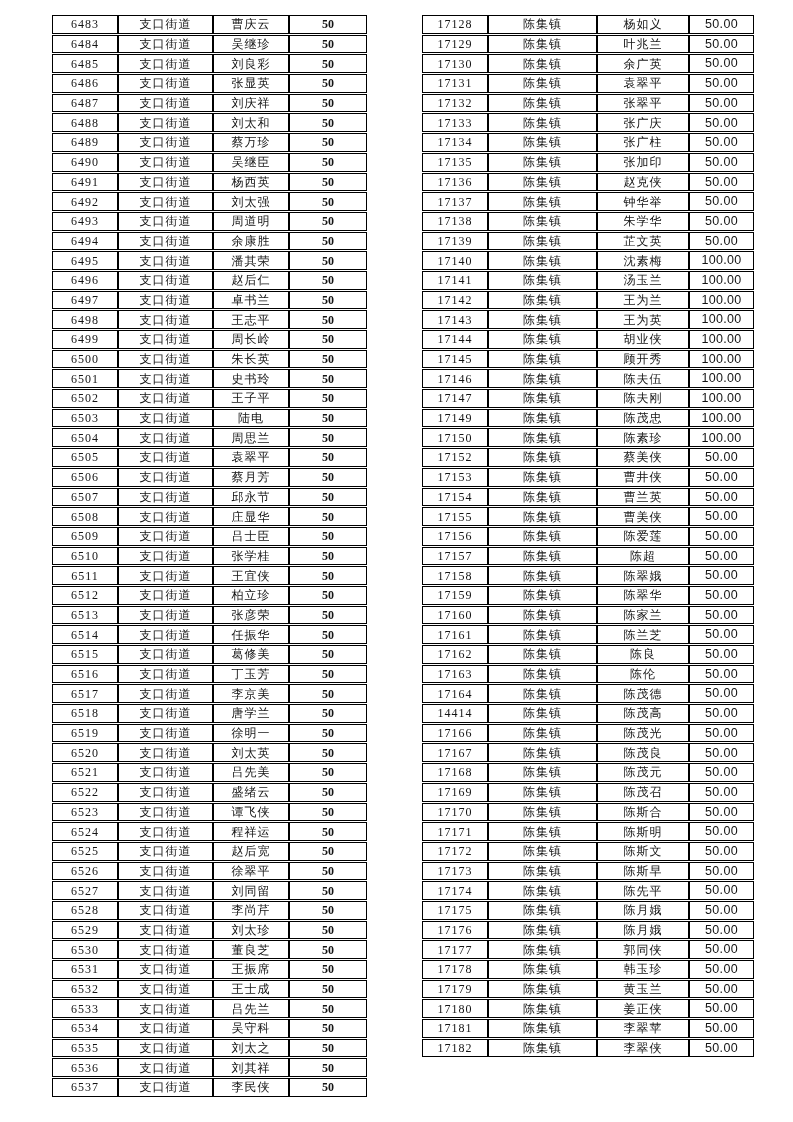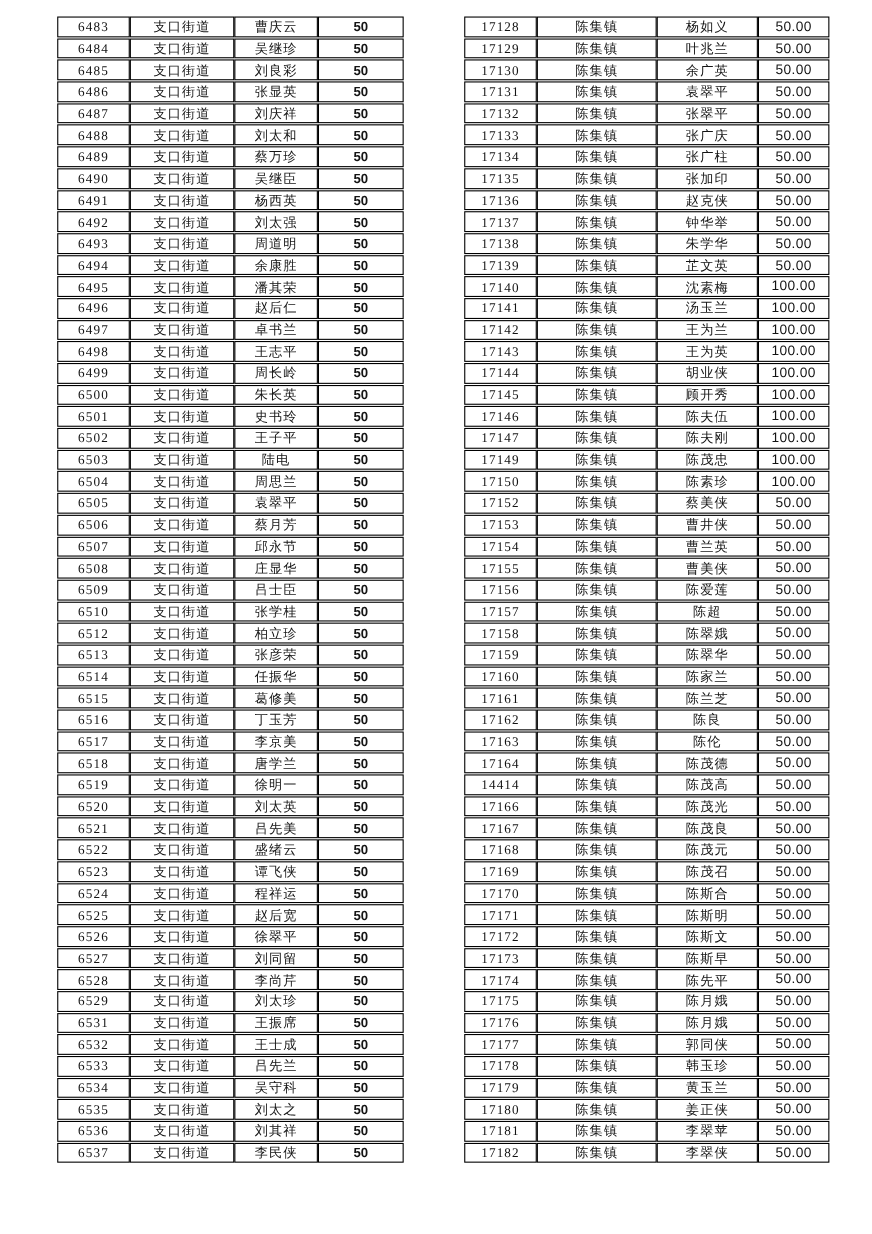--- a/index.html
+++ b/index.html
@@ -40,21 +40,21 @@
     font-size: 11.5px;
     letter-spacing: 1px;
     color: #222222;
   }
   .c-area, .c-name {
     font-size: 12px;
     letter-spacing: 1px;
   }
   
   #left-table .c-amt {
-    font-family: Liberation Sans, sans-serif;
+    font-family: Liberation Serif, serif;
     font-weight: bold;
     font-size: 12px;
   }
   
   #right-table .c-amt {
     font-family: "Liberation Sans", sans-serif;
     font-weight: normal;
     font-size: 12.5px;
     letter-spacing: 0.3px;
     margin-left: 20px;
@@ -242,20 +242,26 @@
         <td class="c-name">吕士臣</td>
         <td class="c-amt">50</td>
       </tr>
       <tr>
         <td class="c-id">6510</td>
         <td class="c-area">支口街道</td>
         <td class="c-name">张学桂</td>
         <td class="c-amt">50</td>
       </tr>
       <tr>
+        <td class="c-id">6511</td>
+        <td class="c-area">支口街道</td>
+        <td class="c-name">王宜侠</td>
+        <td class="c-amt">50</td>
+      </tr>
+      <tr>
         <td class="c-id">6512</td>
         <td class="c-area">支口街道</td>
         <td class="c-name">柏立珍</td>
         <td class="c-amt">50</td>
       </tr>
       <tr>
         <td class="c-id">6513</td>
         <td class="c-area">支口街道</td>
         <td class="c-name">张彦荣</td>
         <td class="c-amt">50</td>
@@ -347,20 +353,26 @@
       <tr>
         <td class="c-id">6528</td>
         <td class="c-area">支口街道</td>
         <td class="c-name">李尚芹</td>
         <td class="c-amt">50</td>
       </tr>
       <tr>
         <td class="c-id">6529</td>
         <td class="c-area">支口街道</td>
         <td class="c-name">刘太珍</td>
+        <td class="c-amt">50</td>
+      </tr>
+      <tr>
+        <td class="c-id">6530</td>
+        <td class="c-area">支口街道</td>
+        <td class="c-name">董良芝</td>
         <td class="c-amt">50</td>
       </tr>
       <tr>
         <td class="c-id">6531</td>
         <td class="c-area">支口街道</td>
         <td class="c-name">王振席</td>
         <td class="c-amt">50</td>
       </tr>
       <tr>
         <td class="c-id">6532</td>

